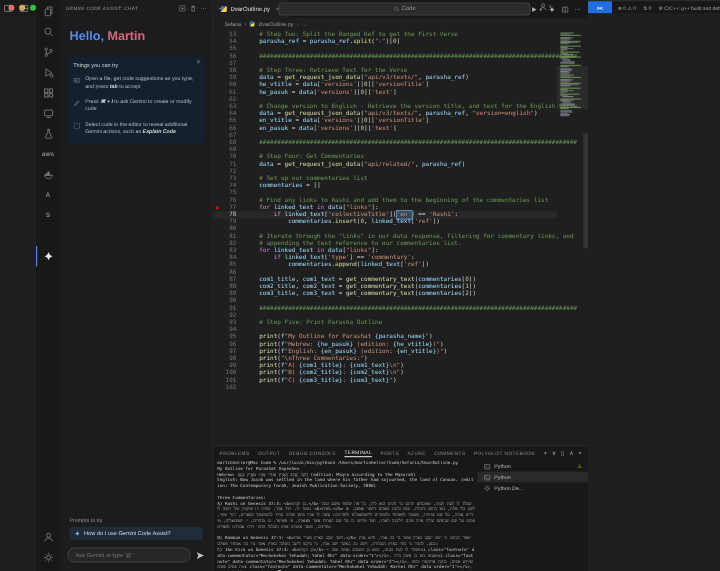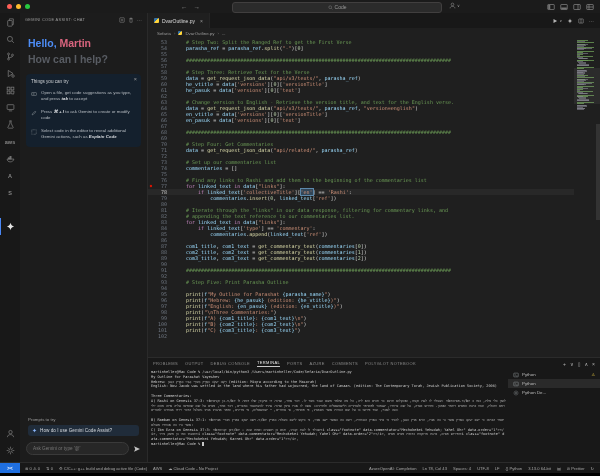--- a/index.html
+++ b/index.html
@@ -1,17 +1,17 @@
 <!DOCTYPE html>
 <html><head>
 <meta charset="utf-8">
 <style>
   html,body{margin:0;padding:0;background:#000;}
   body{width:600px;height:476px;overflow:hidden;font-family:"Liberation Sans",sans-serif;-webkit-font-smoothing:antialiased;}
-  .window{width:600px;height:476px;display:flex;flex-direction:column;background:#1f1f1f;}
+  .window{width:600px;height:476px;display:flex;flex-direction:row;background:#1f1f1f;}
 
   
   .titlebar{height:13px;background:#1b1b1b;position:relative;display:flex;align-items:center;flex:0 0 auto;}
   .lights{display:flex;gap:4px;padding-left:7px;}
   .light{width:5px;height:5px;border-radius:50%;}
   .l-red{background:#ff5f57}.l-yel{background:#febc2e}.l-grn{background:#28c840}
   .nav-arrows{position:absolute;left:181px;top:0;height:13px;display:flex;align-items:center;gap:6px;color:#8a8a8a;font-size:6.5px;}
   .searchbox{position:absolute;left:232px;top:2px;width:208px;height:8.5px;background:#2b2b2b;border:0.5px solid #413f3f;border-radius:3px;display:flex;align-items:center;justify-content:center;gap:2px;color:#989898;font-size:5px;}
   .tb-account{position:absolute;left:449px;top:2px;display:flex;align-items:center;gap:1px;color:#9a9a9a;}
   .layout-icons{position:absolute;right:6px;top:0;height:13px;display:flex;align-items:center;gap:5px;color:#9a9a9a;}
@@ -249,21 +249,20 @@
               <path d="M8 5v6M5 8h6"></path>
             </svg>
           <svg class="ic" width="6" height="6" viewBox="0 0 16 16">
               <path d="M5 5.5h6V14H5zM3.5 4h9M6.5 4V2.5h3V4"></path>
             </svg>
           <span style="font-size:5px">···</span>
         </span>
       </div>
       <div class="greet">
         <span class="hello">Hello,</span><span class="uname"> Martin</span>
-        <div class="sub">How can I help?</div>
       </div>
       <div class="card">
         <div class="card-title">Things you can try</div>
         <span class="card-close">×</span>
         <div class="card-item">
           <span class="ci-ic">
               <svg class="ic" width="6" height="6" viewBox="0 0 16 16">
                 <rect x="1.5" y="4" width="13" height="8" rx="1.5"></rect>
                 <path d="M4 8h5M7.5 6.5L9 8l-1.5 1.5"></path>
               </svg>

